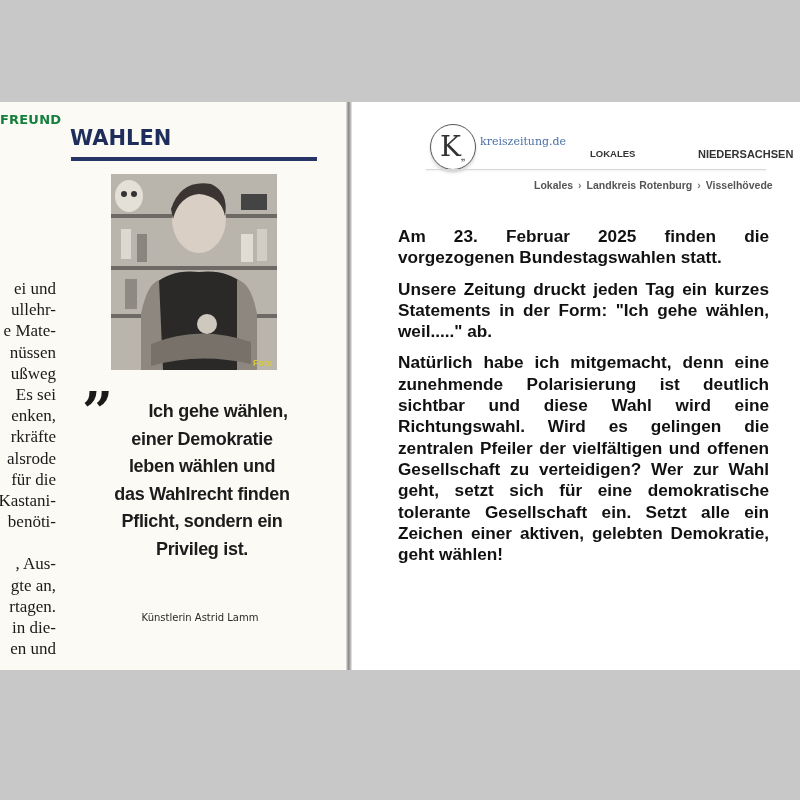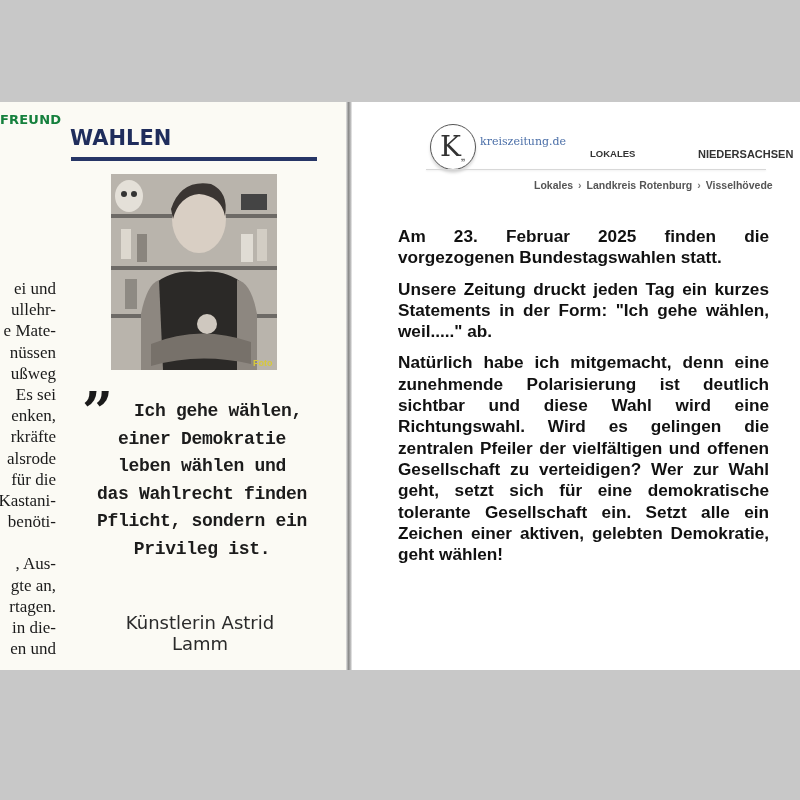--- a/index.html
+++ b/index.html
@@ -6,23 +6,23 @@
   body{width:800px;height:800px;background:#c8c8c8;position:relative;overflow:hidden;font-family:"Liberation Sans",sans-serif;}
   .left{position:absolute;left:0;top:102px;width:346px;height:568px;background:#fbfaf4;overflow:hidden;}
   .divider{position:absolute;left:346px;top:102px;width:6px;height:568px;background:linear-gradient(90deg,#e6e6e6,#8a8a8a 40%,#b0b0b0 70%,#f0f0f0);}
   .right{position:absolute;left:352px;top:102px;width:448px;height:568px;background:#ffffff;}
   .freund{position:absolute;left:0;top:10px;font-family:"DejaVu Sans",sans-serif;font-weight:bold;font-size:13px;color:#15803d;letter-spacing:0.2px;}
   .wahlen{position:absolute;left:70px;top:24px;width:248px;text-align:left;font-family:"DejaVu Sans",sans-serif;font-weight:bold;font-size:21px;color:#1f2d5c;}
   .rule{position:absolute;left:71px;top:55px;width:246px;height:4px;background:#263566;}
   .photo{position:absolute;left:111px;top:72px;width:166px;height:196px;background:#ef4444;overflow:hidden;}
   .photo svg{display:block;}
   .quote-mark{position:absolute;left:82px;top:283px;font-family:"DejaVu Serif",serif;font-weight:bold;font-size:54px;line-height:54px;color:#1a1a1a;}
-  .quote{position:absolute;left:84px;top:296px;width:236px;text-align:center;font-family:Liberation Mono, monospace;font-weight:bold;font-size:18px;line-height:27.5px;color:#1c1c1c;letter-spacing:-0.3px;}
+  .quote{position:absolute;left:84px;top:296px;width:236px;text-align:center;font-family:Liberation Sans, sans-serif;font-weight:bold;font-size:18px;line-height:27.5px;color:#1c1c1c;letter-spacing:-0.3px;}
   .quote .l1{padding-left:32px;}
-  .credit{position:absolute;left:100px;top:510px;width:200px;text-align:center;font-family:"DejaVu Sans",sans-serif;font-size:18px;color:#2a2a2a;}
+  .credit{position:absolute;left:100px;top:510px;width:200px;text-align:center;font-family:"DejaVu Sans",sans-serif;font-size:10px;color:#2a2a2a;}
   .col-text{position:absolute;right:290px;top:176px;width:70px;text-align:right;font-family:"Liberation Serif",serif;font-size:17px;line-height:21.2px;color:#1a1a1a;white-space:nowrap;}
   .col-text div{height:21.2px;}
   
   .logo{position:absolute;left:78px;top:22px;width:44px;height:44px;border-radius:50%;border:1.5px solid #555;background:#fff;box-shadow:0 3px 3px rgba(0,0,0,0.15);}
   .logo span{position:absolute;left:9px;top:5px;font-family:"DejaVu Serif",serif;font-size:28px;color:#333;}
   .logo i{position:absolute;left:30px;top:24px;font-style:normal;font-size:12px;color:#333;}
   .site{position:absolute;left:128px;top:33px;font-family:"DejaVu Serif",serif;font-size:11px;color:#4b6fa8;}
   .nav1{position:absolute;left:238px;top:46px;font-size:9.5px;font-weight:bold;color:#333;}
   .nav2{position:absolute;left:304px;top:46px;font-size:11px;font-weight:bold;color:#333;margin-left:42px;}
   .hline{position:absolute;left:74px;top:67px;width:340px;height:1px;background:#d8d8d8;box-shadow:0 1px 2px rgba(0,0,0,0.08);}

